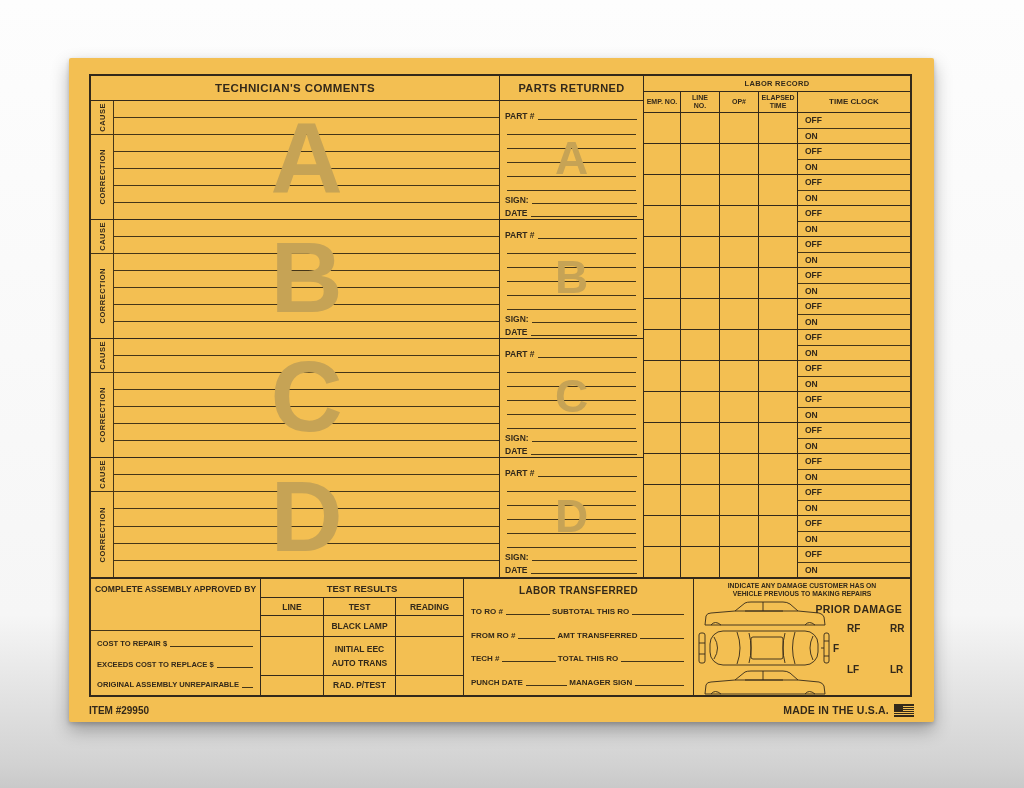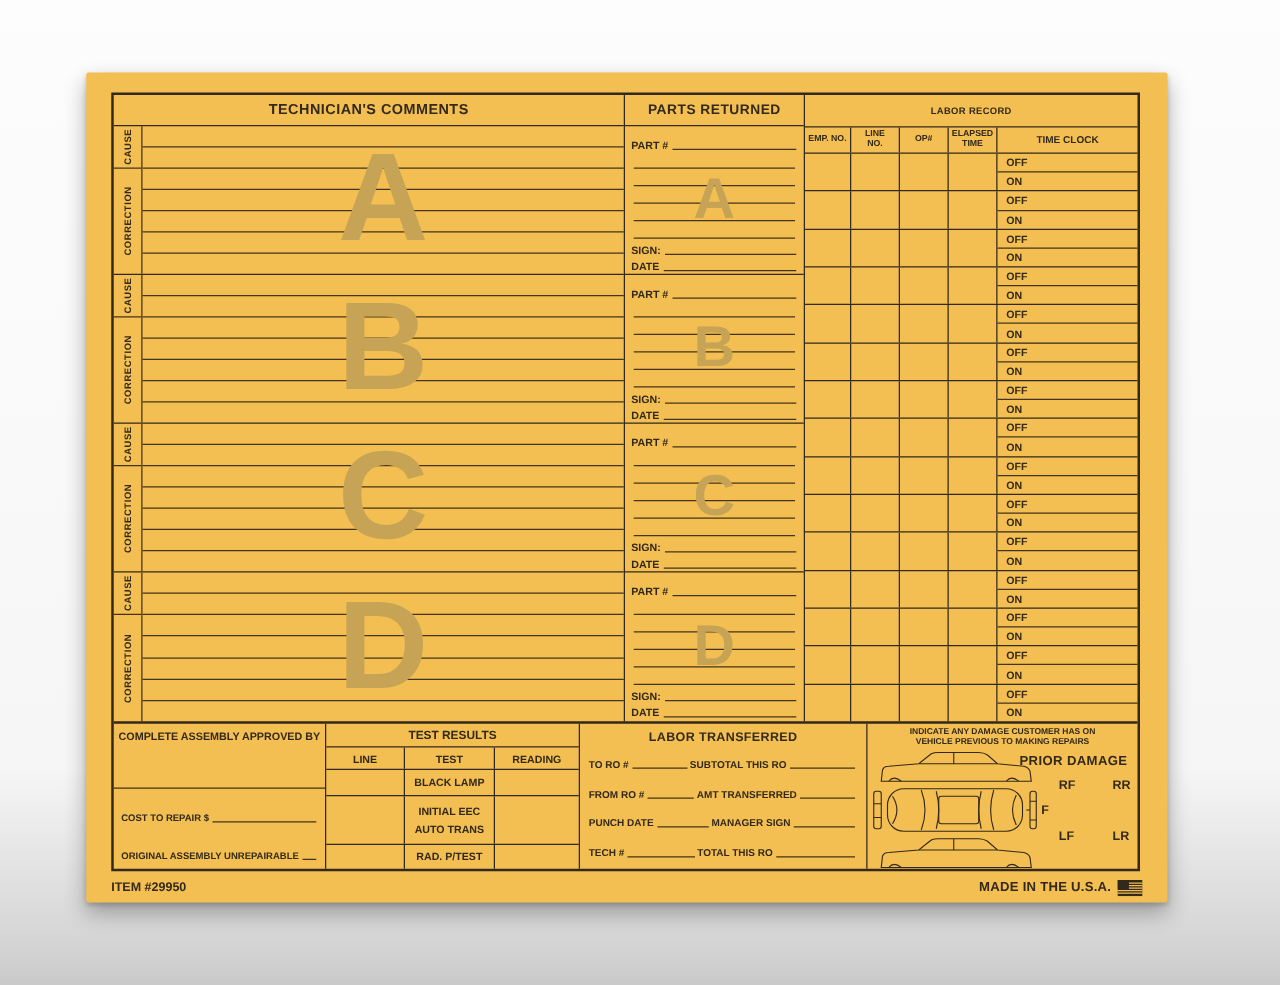--- a/index.html
+++ b/index.html
@@ -62,21 +62,21 @@
   .p-blank{height:14px;border-bottom:1px solid var(--line);margin:0 2px;}
   .p-signrow{height:14px;display:flex;align-items:flex-end;font-size:8.5px;font-weight:700;}
   .p-daterow{height:13px;display:flex;align-items:flex-end;font-size:8.5px;font-weight:700;}
   .wline{flex:1;border-bottom:1px solid var(--line);margin:0 1px 1px 3px;}
   .p-wm{
     position:absolute;left:0;right:0;top:50%;transform:translateY(-54%);
     text-align:center;font-size:46px;line-height:1;font-weight:700;color:var(--wm);
     z-index:2;pointer-events:none;
   }
   
-  .lr-title{height:26px;border-bottom:1px solid var(--ink);display:flex;align-items:center;justify-content:center;font-size:7.5px;font-weight:700;letter-spacing:.3px;}
+  .lr-title{height:16px;border-bottom:1px solid var(--ink);display:flex;align-items:center;justify-content:center;font-size:7.5px;font-weight:700;letter-spacing:.3px;}
   .lr-heads{height:21px;border-bottom:1px solid var(--ink);display:flex;}
   .lr-h{border-right:1px solid var(--ink);display:flex;align-items:center;justify-content:center;
         font-size:7px;font-weight:700;text-align:center;white-space:pre-line;line-height:1.1;}
   .lr-h:last-child{border-right:none;}
   .w-emp{width:37px;}.w-line{width:39px;}.w-op{width:39px;}.w-el{width:39px;}
   .lr-pairs{flex:1;display:flex;flex-direction:column;}
   .lr-pair{flex:1;display:flex;border-bottom:1px solid var(--ink);}
   .lr-pair:last-child{border-bottom:none;}
   .lr-cell{border-right:1px solid var(--ink);}
   .lr-tc{flex:1;display:flex;flex-direction:column;font-size:8.5px;font-weight:600;}
@@ -480,20 +480,24 @@
     <div class="bottomband">
 
       <div class="panel pa">
         <div class="pa-head">COMPLETE ASSEMBLY APPROVED BY</div>
         <div class="pa-rows">
   <div class="pa-row">
     <span>COST TO REPAIR $</span>
     <span class="wline"></span>
   </div>
   <div class="pa-row">
+    <span>EXCEEDS COST TO REPLACE $</span>
+    <span class="wline"></span>
+  </div>
+  <div class="pa-row">
     <span>ORIGINAL ASSEMBLY UNREPAIRABLE</span>
     <span class="wline"></span>
   </div>
           </div>
       </div>
 
       <div class="panel pt">
         <div class="pt-title">TEST RESULTS</div>
         <div class="pt-heads">
           <div class="pt-c ptw-line">LINE</div>
@@ -535,29 +539,29 @@
     <span>SUBTOTAL THIS RO</span>
     <span class="pl-line" style="flex:1"></span>
   </div>
   <div class="pl-row">
     <span>FROM RO #</span>
     <span class="pl-line" style="flex:.85"></span>
     <span>AMT TRANSFERRED</span>
     <span class="pl-line" style="flex:1"></span>
   </div>
   <div class="pl-row">
+    <span>TECH #</span>
+    <span class="pl-line" style="flex:.85"></span>
+    <span>TOTAL THIS RO</span>
+    <span class="pl-line" style="flex:1"></span>
+  </div>
+  <div class="pl-row">
     <span>PUNCH DATE</span>
     <span class="pl-line" style="flex:.85"></span>
     <span>MANAGER SIGN</span>
-    <span class="pl-line" style="flex:1"></span>
-  </div>
-  <div class="pl-row">
-    <span>TECH #</span>
-    <span class="pl-line" style="flex:.85"></span>
-    <span>TOTAL THIS RO</span>
     <span class="pl-line" style="flex:1"></span>
   </div>
           </div>
       </div>
 
       <div class="panel pd">
         <div class="pd-instr">
           <div>INDICATE ANY DAMAGE CUSTOMER HAS ON</div>
           <div>VEHICLE PREVIOUS TO MAKING REPAIRS</div>
         </div>

